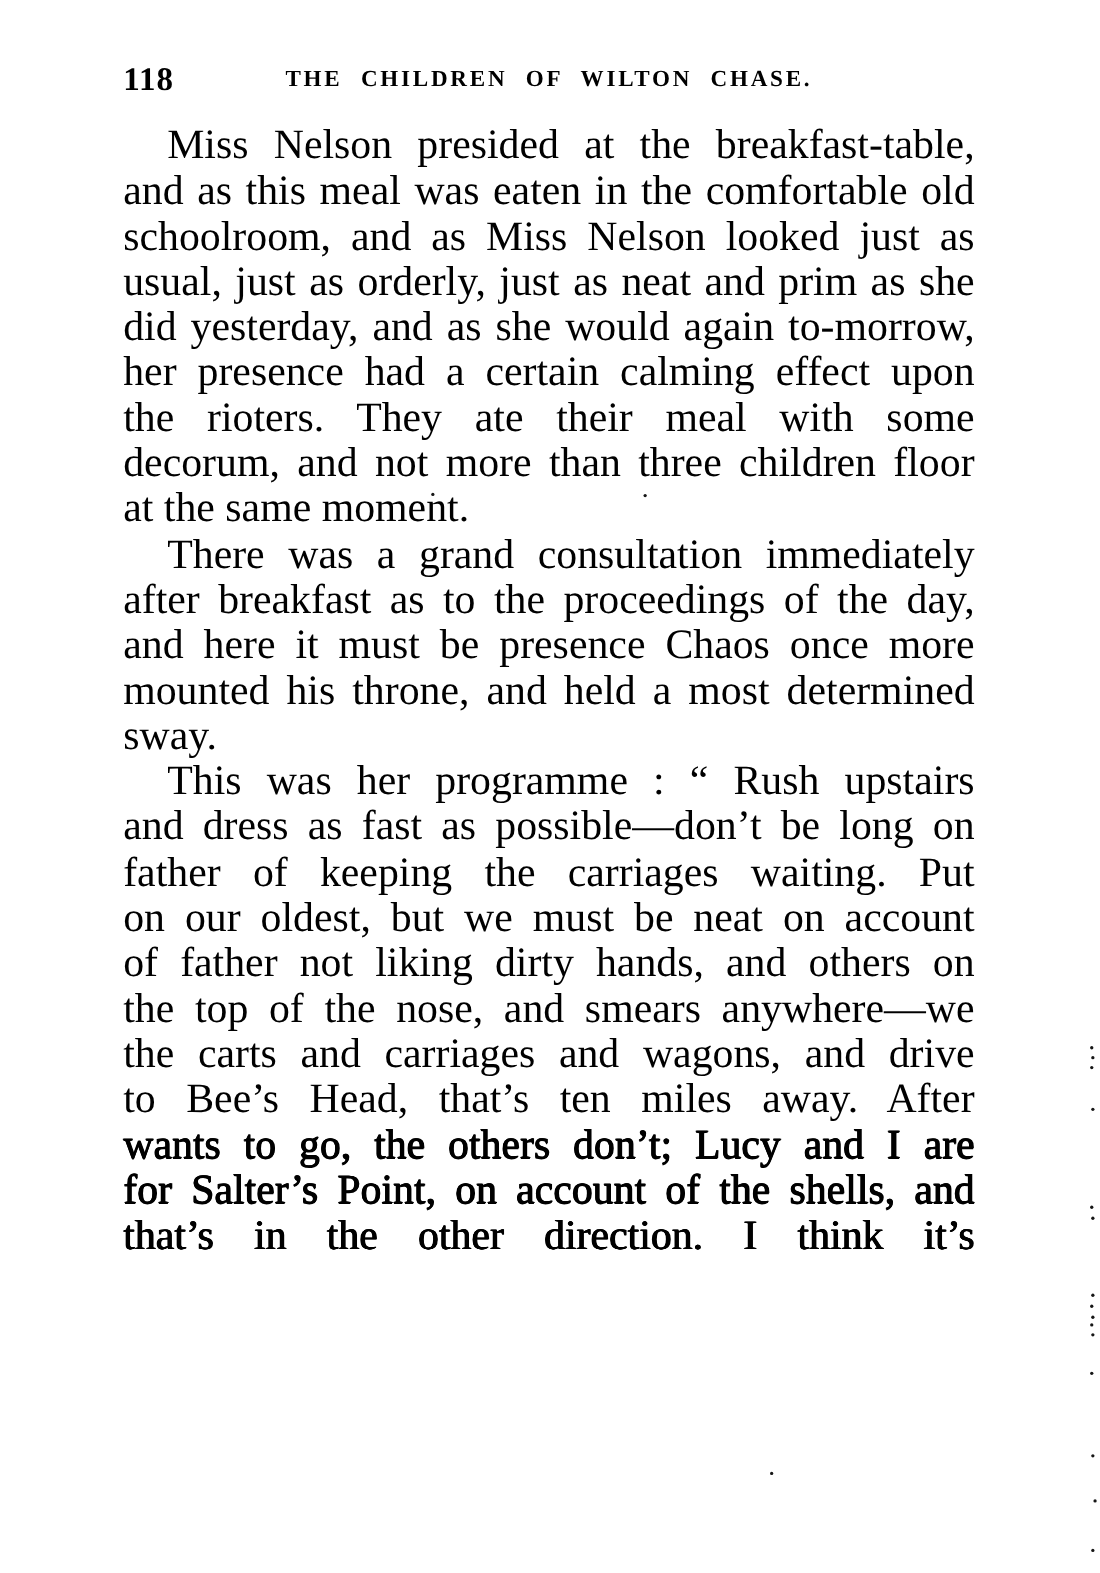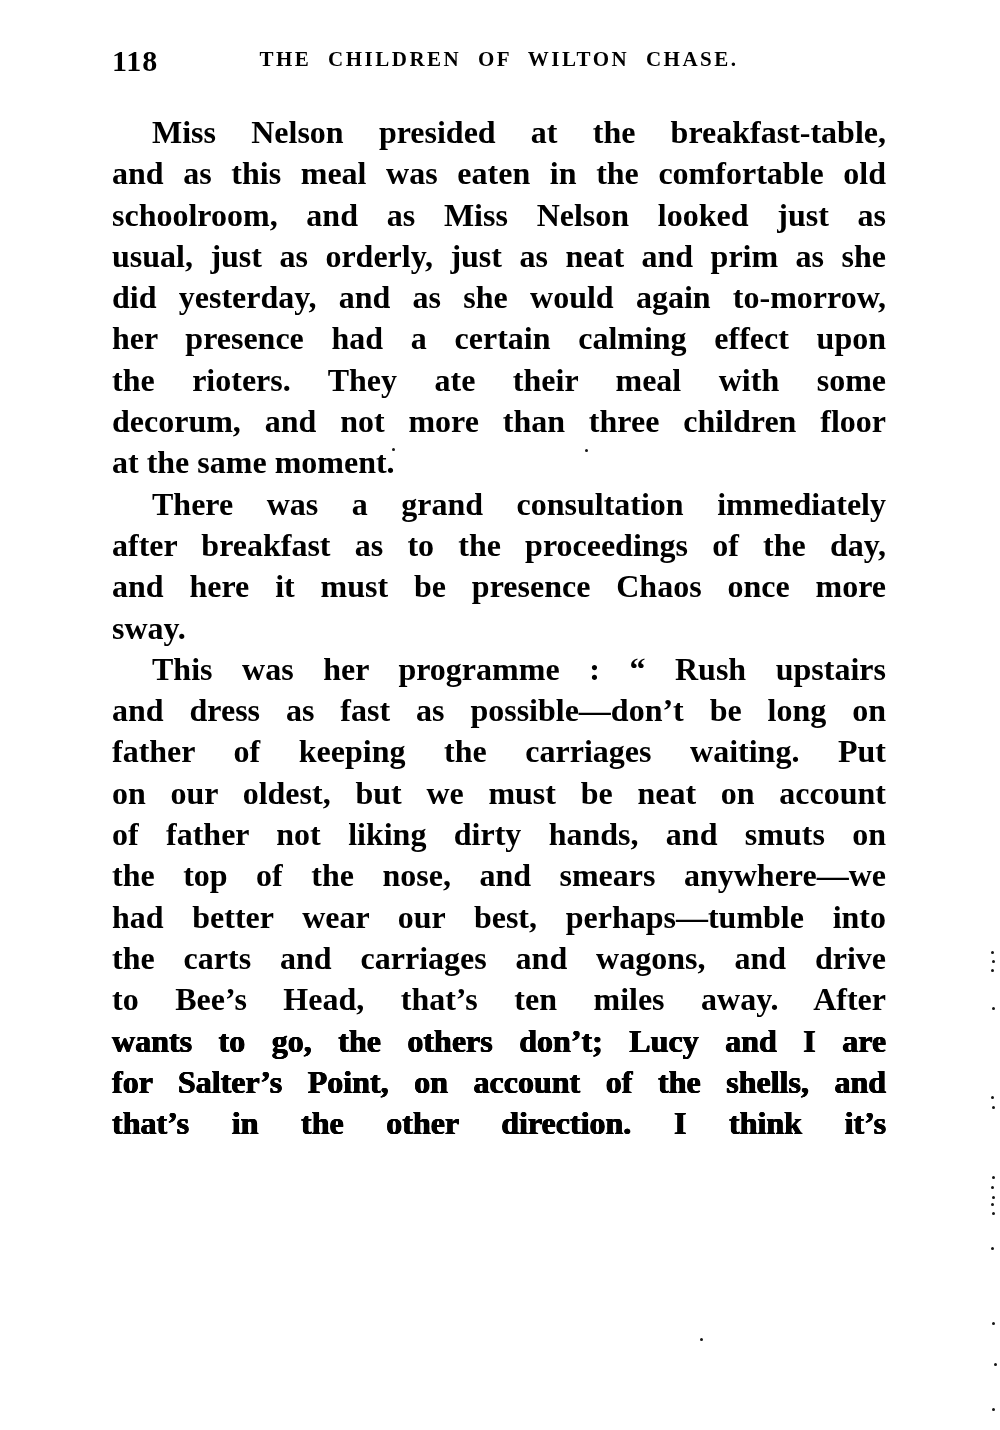--- a/index.html
+++ b/index.html
@@ -11,21 +11,21 @@
     position: relative;
     width: 1000px;
     height: 1430px;
     background: #ffffff;
     color: #000000;
     font-family: "Liberation Serif", "DejaVu Serif", serif;
     overflow: hidden;
   }
   .header {
     position: absolute;
-    top: 44px;
+    top: 56px;
     left: 112px;
     width: 774px;
     height: 40px;
     text-decoration: underline;
   }
   .page-number {
     position: absolute;
     left: 0;
     top: 0;
     font-size: 30px;
@@ -42,22 +42,22 @@
     font-weight: 700;
     letter-spacing: 2.5px;
     word-spacing: 9px;
     white-space: nowrap;
   }
   .text-block {
     position: absolute;
     left: 112px;
     top: 112px;
     width: 774px;
-    font-size: 32px;
-    font-weight: 700;
+    font-size: 38px;
+    font-weight: 400;
     line-height: 41.3px;
   }
   .paragraph { margin: 0; padding: 0; }
   .line {
     text-align: justify;
     text-align-last: justify;
   }
   .pl-first { text-indent: 40px; }
   .pl-end { text-align-last: left; }
   .heavy {
@@ -92,32 +92,32 @@
       <div class="line">her presence had a certain calming effect upon</div>
       <div class="line">the rioters. They ate their meal with some</div>
       <div class="line">decorum, and not more than three children floor</div>
       <div class="line pl-end">at the same moment.</div>
     </div>
 
     <div class="paragraph">
       <div class="line pl-first">There was a grand consultation immediately</div>
       <div class="line">after breakfast as to the proceedings of the day,</div>
       <div class="line">and here it must be presence Chaos once more</div>
+      <div class="line">mounted his throne, and held a most determined</div>
       <div class="line pl-end">sway.</div>
     </div>
 
 
     <div class="paragraph">
       <div class="line pl-first">This was her programme : “ Rush upstairs</div>
       <div class="line">and dress as fast as possible—don’t be long on</div>
       <div class="line">father of keeping the carriages waiting. Put</div>
       <div class="line">on our oldest, but we must be neat on account</div>
-      <div class="line">of father not liking dirty hands, and smuts on</div>
+      <div class="line">of father not liking dirty hands, and others on</div>
       <div class="line">the top of the nose, and smears anywhere—we</div>
-      <div class="line">had better wear our best, perhaps—tumble into</div>
       <div class="line">the carts and carriages and wagons, and drive</div>
       <div class="line">to Bee’s Head, that’s ten miles away. After</div>
       <div class="line heavy">wants to go, the others don’t; Lucy and I are</div>
       <div class="line heavy">for Salter’s Point, on account of the shells, and</div>
       <div class="line heavy">that’s in the other direction. I think it’s</div>
     </div>
 
   </div>
 <div class="speck" style="left: 392px; top: 448px;"></div>
     <div class="speck" style="left: 585px; top: 449px;"></div>

